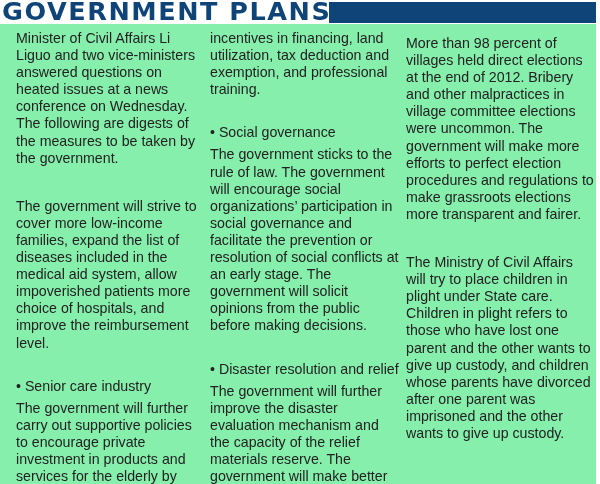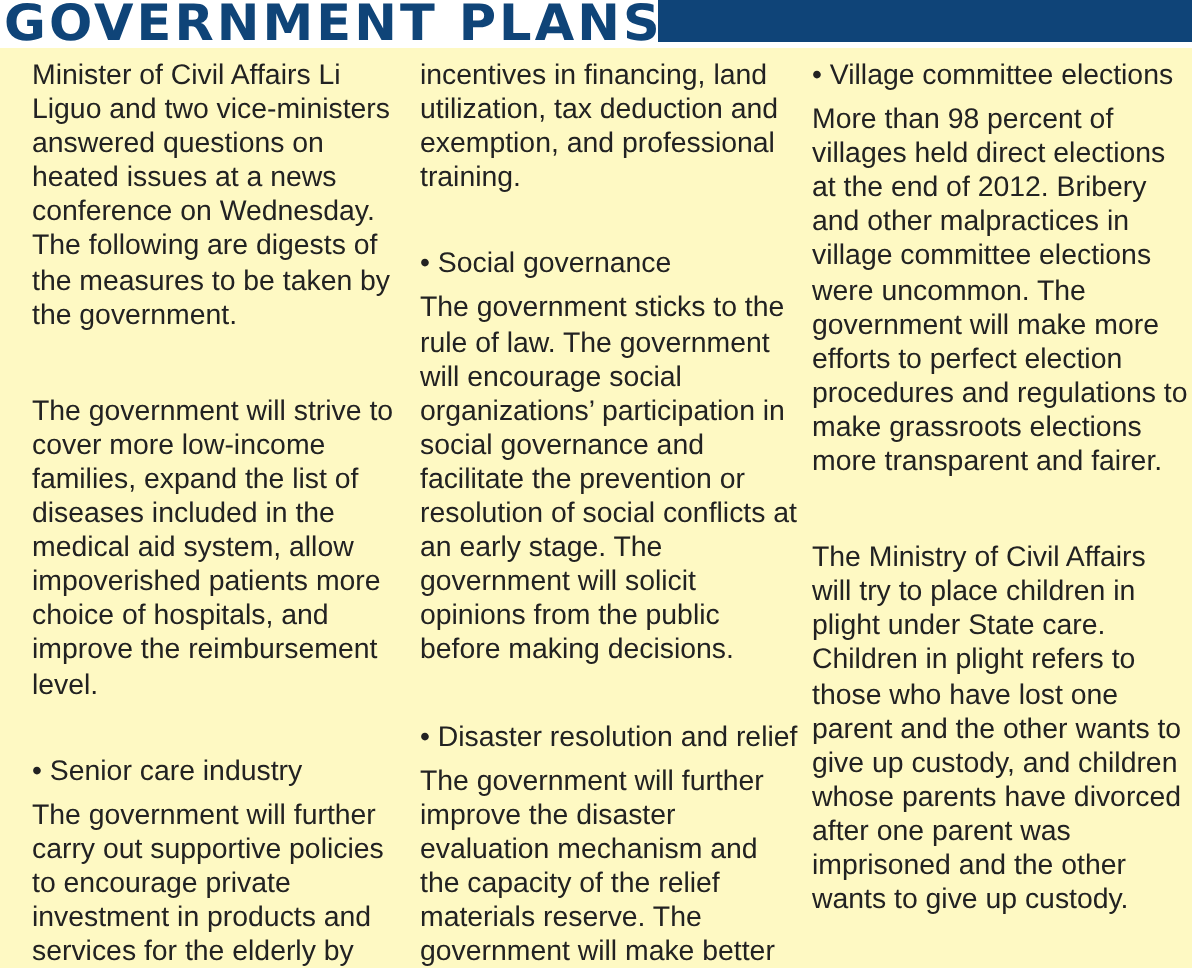--- a/index.html
+++ b/index.html
@@ -2,32 +2,32 @@
 <html><head>
 <meta charset="utf-8">
 <style>
   html, body { margin: 0; padding: 0; }
   body {
     width: 600px; height: 484px; background: #ffffff; overflow: hidden;
     font-family: "Liberation Sans", sans-serif;
   }
   .header {
     position: absolute; left: 0; top: 0; width: 596px; height: 24px;
-    display: flex; align-items: flex-start;
+    display: flex; align-items: center;
   }
   .title {
     font-family: "DejaVu Sans", sans-serif;
     font-weight: bold; font-size: 25px; letter-spacing: 1.5px;
     color: #0f4478; line-height: 24px; padding-left: 2px; white-space: nowrap;
     transform: scaleX(1.02); transform-origin: left center;
   }
   .bar { flex: 1; height: 21px; background: #0f4478; margin-left: 4px; margin-top: 0px; }
   .panel {
     position: absolute; left: 0; top: 24px; width: 596px; height: 460px;
-    background: #fef9c3;
+    background: #86efac;
   }
   .col { position: absolute; top: 6px; font-size: 14.2px; line-height: 17.1px; color: #222; }
   .col.c1 { left: 16px; width: 190px; }
   .col.c2 { left: 210px; width: 190px; }
   .col.c3 { left: 406px; width: 188px; }
   p { margin: 0; }
   .head { margin-top: 0; }
   .gap { height: 26px; }
   .gap-s { height: 5px; }
 </style>
@@ -57,21 +57,20 @@
     <p class="head">• Social governance</p>
     <div class="gap-s"></div>
     <p>The government sticks to the rule of law. The government will encourage social organizations’ participation in social governance and facilitate the prevention or resolution of social conflicts at an early stage. The government will solicit opinions from the public before making decisions.</p>
     <div class="gap"></div>
     <p class="head">• Disaster resolution and relief</p>
     <div class="gap-s"></div>
     <p>The government will further improve the disaster evaluation mechanism and the capacity of the relief materials reserve. The government will make better use of financial and insurance tools to reduce losses for disaster-affected populations.</p>
   </div>
 
   <div class="col c3">
-    <p class="head">• Village committee elections</p>
     <div class="gap-s"></div>
     <p>More than 98 percent of villages held direct elections at the end of 2012. Bribery and other malpractices in village committee elections were uncommon. The government will make more efforts to perfect election procedures and regulations to make grassroots elections more transparent and fairer.</p>
     <div class="gap"></div>
     <div class="gap-s"></div>
     <p>The Ministry of Civil Affairs will try to place children in plight under State care. Children in plight refers to those who have lost one parent and the other wants to give up custody, and children whose parents have divorced after one parent was imprisoned and the other wants to give up custody.</p>
 
   </div>
 </div>
 
 </body></html>

